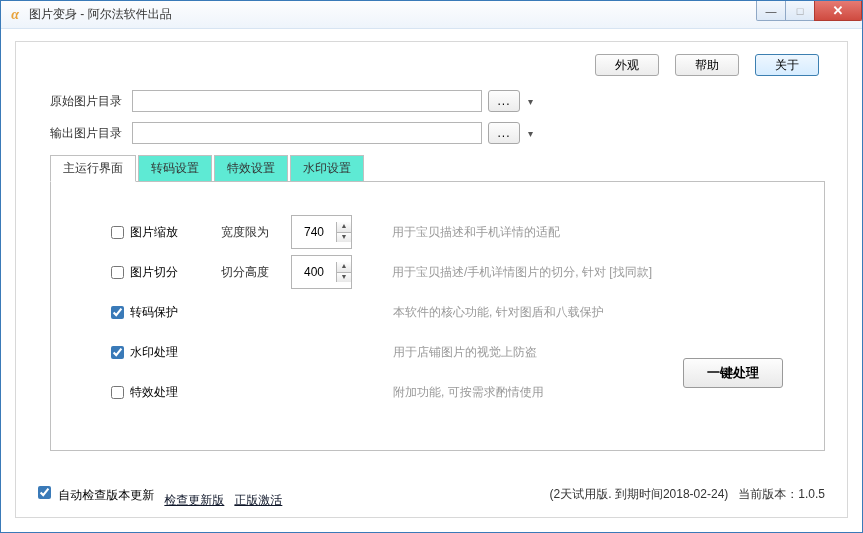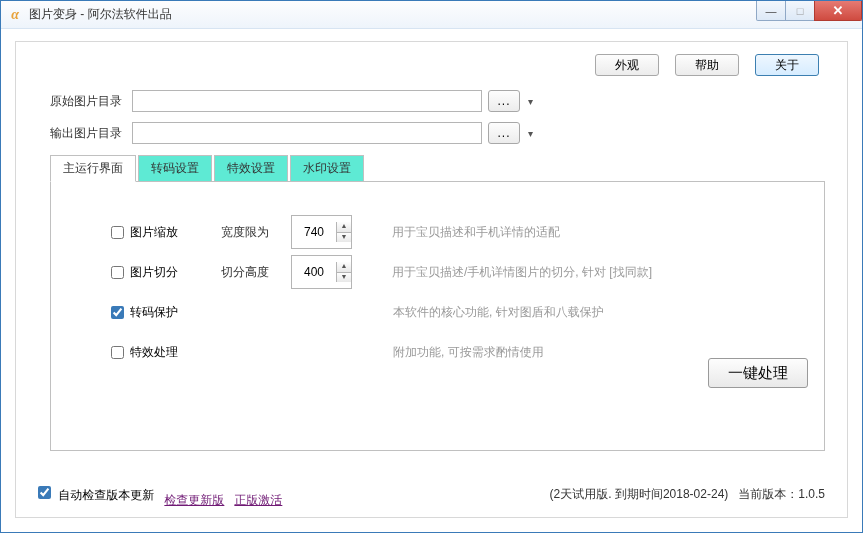--- a/index.html
+++ b/index.html
@@ -39,26 +39,26 @@
 .opt-row .chk { display: flex; align-items: center; width: 110px; }
 .opt-row .chk input { margin-right: 6px; }
 .opt-row .plabel { width: 70px; color: #333; }
 .spinner { display: inline-flex; align-items: center; border: 1px solid #b5b5b5; height: 34px; }
 .spinner input { width: 44px; height: 20px; border: none; text-align: center; font-size: 12px; outline: none; }
 .spinner .spin-btns { display: flex; flex-direction: column; border-left: 1px solid #b5b5b5; }
 .spinner .sp { width: 14px; height: 10px; font-size: 7px; line-height: 8px; text-align: center; background: linear-gradient(to bottom,#fdfdfd,#e8e8e8); cursor: pointer; color:#555; }
 .spinner .sp + .sp { border-top: 1px solid #b5b5b5; }
 .opt-row .hint { margin-left: 40px; color: #9a9a9a; }
 
-.process-btn { position: absolute; right: 16px; bottom: 62px; width: 100px; height: 30px; border: 1px solid #9a9a9a; border-radius: 3px; background: linear-gradient(to bottom,#fdfdfd,#e9e9e9); font-size: 15px; cursor: pointer; }
+.process-btn { position: absolute; right: 41px; bottom: 62px; width: 100px; height: 30px; border: 1px solid #9a9a9a; border-radius: 3px; background: linear-gradient(to bottom,#fdfdfd,#e9e9e9); font-size: 13px; cursor: pointer; font-weight: bold; }
 
 .footer { position: absolute; left: 22px; right: 22px; bottom: 8px; display: flex; align-items: center; font-size: 12px; }
 .footer .left { display: flex; align-items: center; gap: 10px; }
 .footer .left input { margin-right: 4px; }
-.footer .link { color: #701a75; text-decoration: underline; cursor: pointer; margin-top: 12px; }
+.footer .link { color: #0f172a; text-decoration: underline; cursor: pointer; margin-top: 12px; }
 .footer .right { margin-left: auto; color: #333; display: flex; gap: 10px; }
 
 input[type=checkbox] { width: 13px; height: 13px; accent-color: #3a7ab8; }
 </style>
 </head>
 <body>
 
 <div class="window">
 
   <div class="titlebar">
@@ -143,20 +143,29 @@
         <div class="opt-row">
           <label class="chk">
             <input type="checkbox" checked="" style="">
             <span>转码保护</span>
           </label>
           <span class="plabel"></span>
           <span style="width:62px"></span>
           <span class="hint">本软件的核心功能, 针对图盾和八载保护</span>
         </div>
 
+        <div class="opt-row">
+          <label class="chk">
+            <input type="checkbox" checked="" style="">
+            <span>水印处理</span>
+          </label>
+          <span class="plabel"></span>
+          <span style="width:62px"></span>
+          <span class="hint">用于店铺图片的视觉上防盗</span>
+        </div>
 
         <div class="opt-row">
           <label class="chk">
             <input type="checkbox" style="">
             <span>特效处理</span>
           </label>
           <span class="plabel"></span>
           <span style="width:62px"></span>
           <span class="hint">附加功能, 可按需求酌情使用</span>
         </div>

